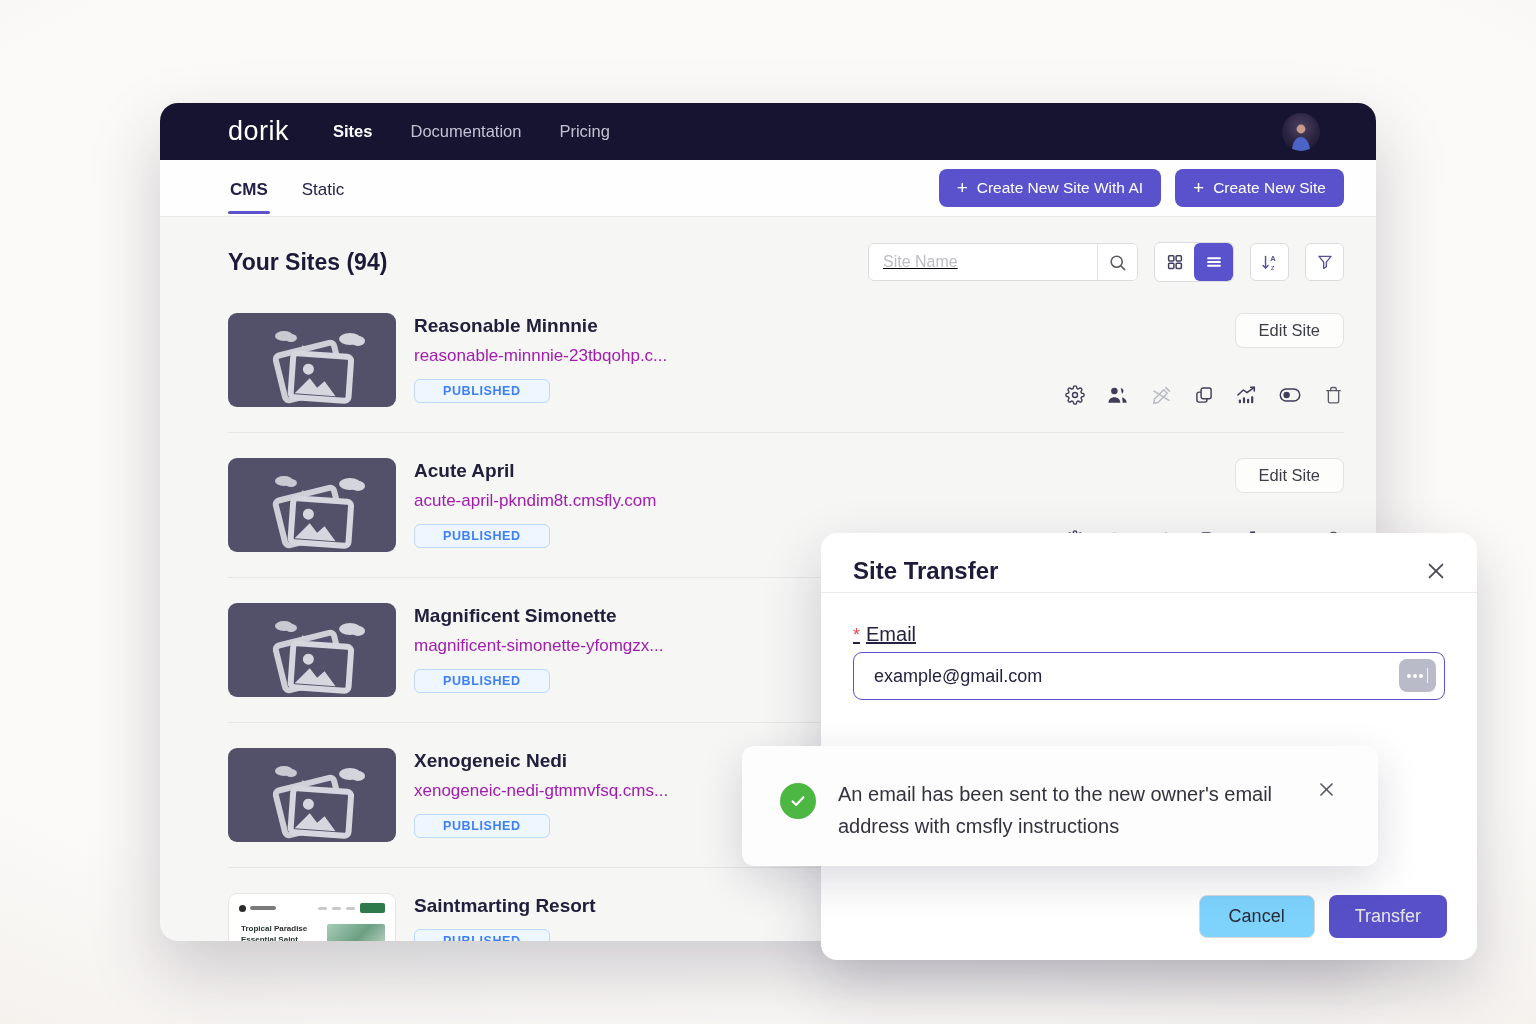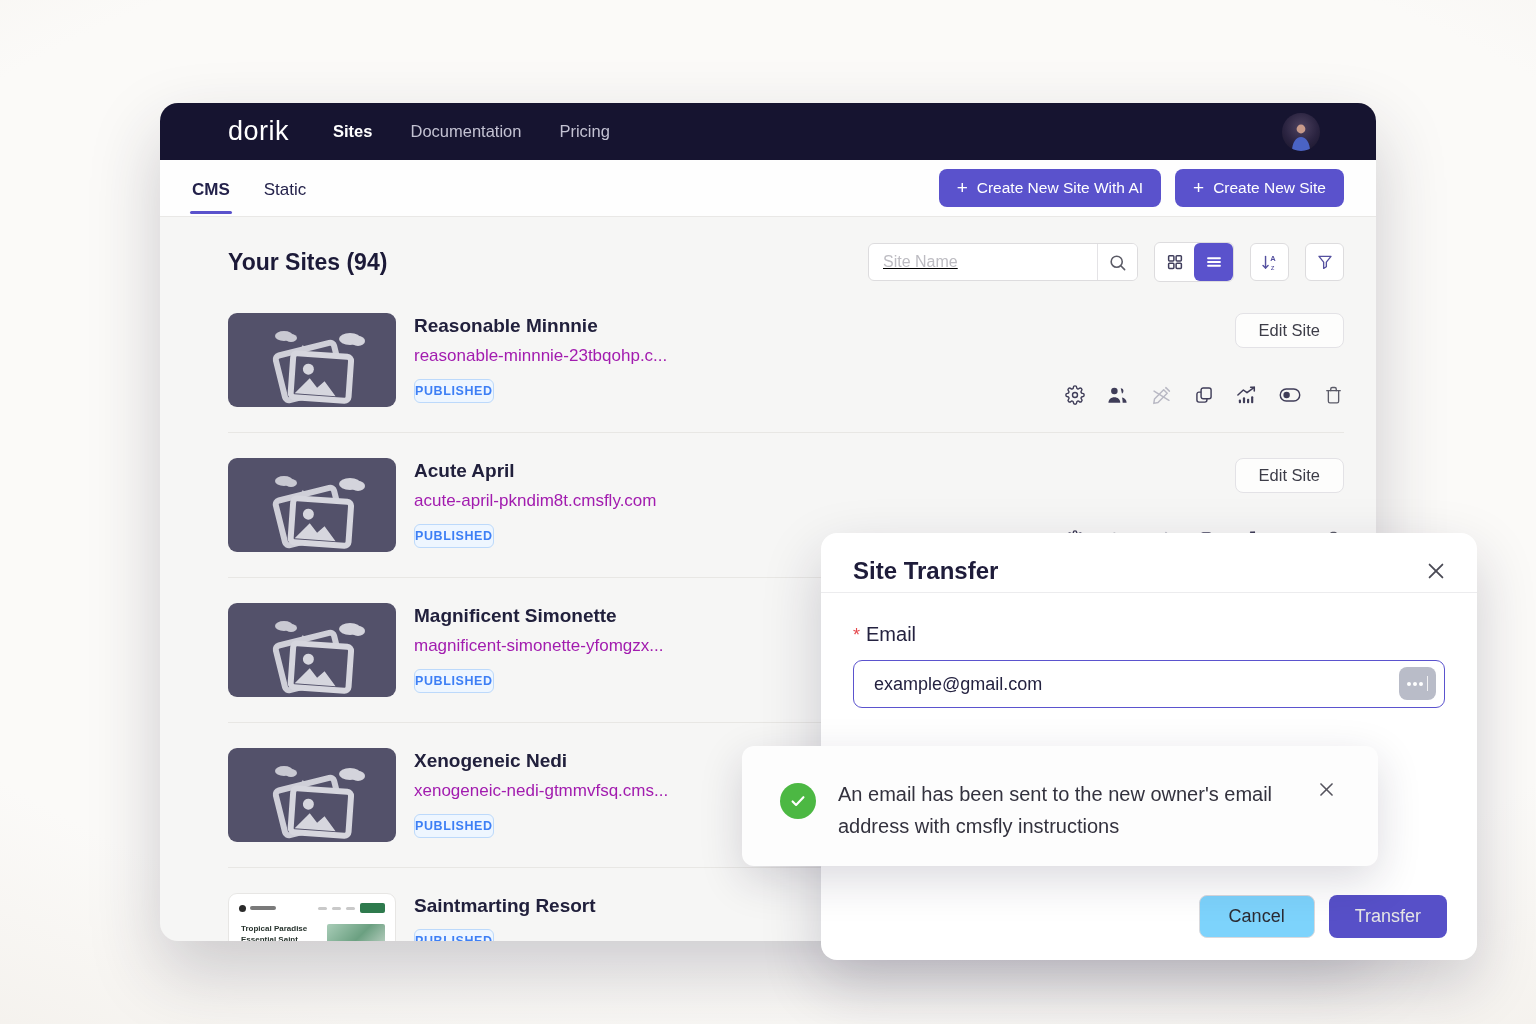--- a/index.html
+++ b/index.html
@@ -21,21 +21,21 @@
   .nav-links { display:flex; gap:38px; align-items:center; }
   .nav-link { font-size:16.5px; color:#c3c2d2; cursor:pointer; }
   .nav-link.active { color:#ffffff; font-weight:700; }
   .avatar { margin-left:auto; width:38px; height:38px; border-radius:50%;
     background:radial-gradient(circle at 50% 38%, #4d425f 0%, #2a2340 55%, #171427 100%);
     overflow:hidden; display:flex; align-items:flex-end; justify-content:center; }
   .avatar svg { display:block; }
 
   
   .tabbar { height:57px; background:#fefefe; border-bottom:1px solid #e9e8e6;
-    display:flex; align-items:center; padding:0 32px 0 30px; }
+    display:flex; align-items:center; padding:0 32px 0 68px; }
   .tab { font-size:17px; color:#23214a; margin-right:30px; padding:17px 2px 14px;
     position:relative; cursor:pointer; }
   .tab.active { font-weight:700; }
   .tab.active:after { content:""; position:absolute; left:0; right:0; bottom:0;
     height:3px; background:#5a52cc; border-radius:2px; }
   .tab-actions { margin-left:auto; display:flex; gap:14px; }
   .btn-primary { background:#5a52cc; color:#fff; border:none; border-radius:8px;
     height:38px; padding:0 18px; font-size:15.5px; font-family:inherit;
     display:flex; align-items:center; gap:9px; cursor:pointer; }
   .btn-primary .plus { font-size:19px; font-weight:400; line-height:1; margin-top:-2px; }
@@ -66,21 +66,21 @@
   .site-row.last { border-bottom:none; }
   .thumb { width:168px; height:94px; border-radius:9px; background:#53516a;
     flex:0 0 auto; overflow:hidden; }
   .thumb svg { display:block; }
   .thumb.web { background:#fff; border:1px solid #e7e6e4; position:relative; }
   .site-meta { margin-left:18px; padding-top:2px; }
   .site-name { font-size:19px; font-weight:700; color:#21203c; }
   .site-url { margin-top:9px; font-size:17px; color:#a21caf; cursor:pointer; }
   .badge { display:inline-block; margin-top:13px; font-size:12.5px; font-weight:700;
     letter-spacing:.6px; color:#3d7ff5; background:#eef6ff; border:1px solid #bcd9fb;
-    border-radius:6px; padding:4px 0; }
+    border-radius:6px; padding:4px 28px; }
   .site-meta.no-url .badge { margin-top:12px; }
   .row-controls { margin-left:auto; height:94px; display:flex; flex-direction:column;
     justify-content:space-between; align-items:flex-end; }
   .btn-edit { background:#fdfdfc; border:1px solid #e3e2e6; border-radius:8px;
     font-size:16.5px; color:#3d3d48; font-family:inherit; padding:7px 23px; cursor:pointer; }
   .icon-row { display:flex; gap:21px; align-items:center; padding-bottom:1px; }
   .row-icon { width:22px; height:22px; display:flex; align-items:center;
     justify-content:center; cursor:pointer; }
 
   
@@ -98,21 +98,21 @@
 
   
   .modal { position:absolute; left:821px; top:533px; width:656px; height:427px;
     background:#fff; border-radius:16px; z-index:5;
     box-shadow:0 24px 60px rgba(30,25,55,.20); }
   .modal-header { display:flex; align-items:center; padding:24px 30px 7px 32px;
     border-bottom:1px solid #ececee; }
   .modal-title { font-size:24px; font-weight:700; color:#1e1c3a; }
   .modal-close { margin-left:auto; cursor:pointer; display:flex; }
   .modal-body { padding:30px 32px; }
-  .field-label { font-size:20px; color:#242240; margin-bottom:14px; }
+  .field-label { font-size:20px; color:#242240; margin-bottom:6px;text-decoration:underline; }
   .req { color:#e5484d; margin-right:6px; font-size:18px; }
   .email-wrap { position:relative; }
   .email-input { width:100%; height:48px; border:1.6px solid #5b53ce; border-radius:9px;
     padding:0 58px 0 20px; font-size:18px; color:#242240; font-family:inherit; outline:none;
     background:#fff; }
   .autofill-chip { position:absolute; right:9px; top:7px; width:37px; height:33px;
     background:#b9bcc8; border-radius:8px; display:flex; align-items:center;
     justify-content:center; gap:2px; cursor:pointer; }
   .autofill-chip b { width:4px; height:4px; border-radius:50%; background:#fff; }
   .autofill-chip i { width:1.5px; height:15px; background:#f2f2f4; margin-left:2px; }

